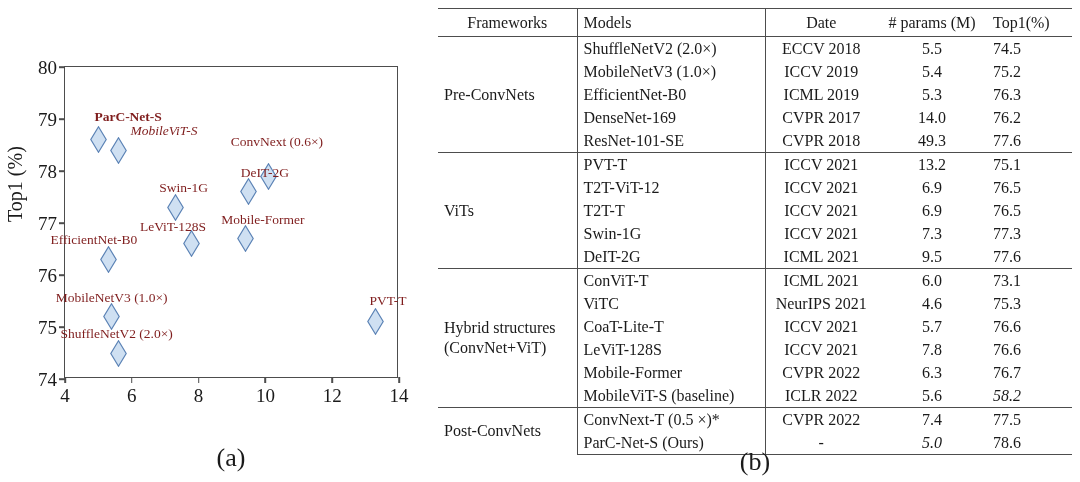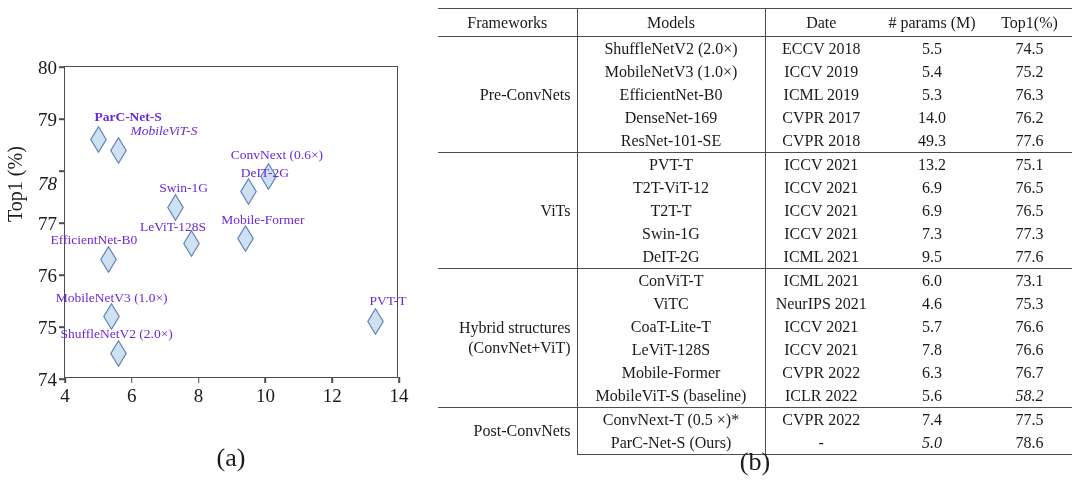--- a/index.html
+++ b/index.html
@@ -74,21 +74,21 @@
     margin-left: -8.5px;
     margin-top: -13.5px;
   }
   .marker svg { display: block; }
 
   .point-label {
     position: absolute;
     font-size: 13.5px;
     line-height: 1;
     white-space: nowrap;
-    color: #6d28d9;
+    color: #7f1d1d;
   }
   .point-label.bold   { font-weight: bold; }
   .point-label.italic { font-style: italic; }
 
   #y-axis-title {
     position: absolute;
     left: 4px;
     top: 222px;
     transform: rotate(-90deg);
     transform-origin: left top;
@@ -137,29 +137,29 @@
     height: 27px;
     line-height: 27px;
     text-align: center;
   }
   .rule-top    { border-top: 1.8px solid #4d4d4d; }
   .rule-thin   { border-top: 1.1px solid #4d4d4d; }
   .rule-group  { border-top: 1.8px solid #4d4d4d; }
   .rule-bottom { border-bottom: 1.8px solid #4d4d4d; }
 
   .col-fw  { width: 139px; text-align: center; border-right: 1.3px solid #4d4d4d; }
-  .col-mdl { width: 188px; text-align: center;   border-right: 1.3px solid #4d4d4d; margin-left: 41px; }
+  .col-mdl { width: 188px; text-align: left;   border-right: 1.3px solid #4d4d4d; margin-left: 41px; }
   .col-dt  { width: 112px; text-align: center; }
   .col-pm  { width: 110px; text-align: center; }
-  .col-t1  { width: 85px;  text-align: center; }
+  .col-t1  { width: 85px;  text-align: left; }
 
   .cell-bold   { font-weight: normal; }
   .cell-italic { font-style: italic; }
 
-  .fw-cell { text-align: right; vertical-align: middle; line-height: 1.25; }
+  .fw-cell { text-align: left; vertical-align: middle; line-height: 1.25; }
 
   #caption-b {
     position: absolute;
     left: 0;
     top: 443px;
     width: 634px;
     text-align: center;
     font-size: 26px;
   }
 </style>
@@ -174,21 +174,21 @@
     <div id="y-ticks">
         <div class="y-tick-mark" style="top: 312px;"></div>
         <div class="y-tick-label" style="top: 312px;">74</div>
         <div class="y-tick-mark" style="top: 260px;"></div>
         <div class="y-tick-label" style="top: 260px; margin-left: 16px;">75</div>
         <div class="y-tick-mark" style="top: 208px;"></div>
         <div class="y-tick-label" style="top: 208px;">76</div>
         <div class="y-tick-mark" style="top: 156px;"></div>
         <div class="y-tick-label" style="top: 156px;">77</div>
         <div class="y-tick-mark" style="top: 104px;"></div>
-        <div class="y-tick-label" style="top: 116px; font-style: italic;">78</div>
+        <div class="y-tick-label" style="top: 104px;">78</div>
         <div class="y-tick-mark" style="top: 52px;"></div>
         <div class="y-tick-label" style="top: 52px;">79</div>
         <div class="y-tick-mark" style="top: 0px;"></div>
         <div class="y-tick-label" style="top: 0px;">80</div>
       </div>
     <div id="x-ticks">
         <div class="x-tick-mark" style="left: 0px;"></div>
         <div class="x-tick-label" style="left: 0px;">4</div>
         <div class="x-tick-mark" style="left: 66.8px;"></div>
         <div class="x-tick-label" style="left: 66.8px;">6</div>
@@ -212,21 +212,21 @@
           <svg width="17" height="27" viewBox="0 0 17 27">
             <polygon points="8.5,0.8 16.2,13.5 8.5,26.2 0.8,13.5" fill="#cfe0f2" stroke="#5b82b5" stroke-width="1.2"></polygon>
           </svg>
         </div>
         <div class="point-label italic" style="left: 65.44px; top: 57.2px;">MobileViT-S</div>
         <div class="marker" title="ConvNext (0.6×): 10.1M, 77.9%" style="left: 203.74px; top: 109.2px;">
           <svg width="17" height="27" viewBox="0 0 17 27">
             <polygon points="8.5,0.8 16.2,13.5 8.5,26.2 0.8,13.5" fill="#cfe0f2" stroke="#5b82b5" stroke-width="1.2"></polygon>
           </svg>
         </div>
-        <div class="point-label" style="left: 165.74px; top: 81px;">ConvNext (0.6×)</div>
+        <div class="point-label" style="left: 165.74px; top: 68px;">ConvNext (0.6×)</div>
         <div class="marker" title="DeIT-2G: 9.5M, 77.6%" style="left: 183.7px; top: 124.8px;">
           <svg width="17" height="27" viewBox="0 0 17 27">
             <polygon points="8.5,0.8 16.2,13.5 8.5,26.2 0.8,13.5" fill="#cfe0f2" stroke="#5b82b5" stroke-width="1.2"></polygon>
           </svg>
         </div>
         <div class="point-label" style="left: 175.7px; top: 98.8px;">DeIT-2G</div>
         <div class="marker" title="Swin-1G: 7.3M, 77.3%" style="left: 110.22px; top: 140.4px;">
           <svg width="17" height="27" viewBox="0 0 17 27">
             <polygon points="8.5,0.8 16.2,13.5 8.5,26.2 0.8,13.5" fill="#cfe0f2" stroke="#5b82b5" stroke-width="1.2"></polygon>
           </svg>

